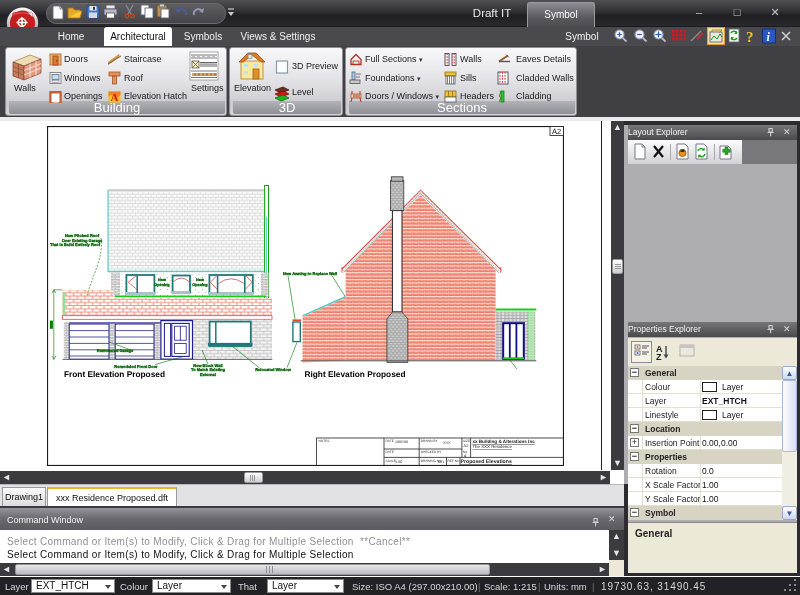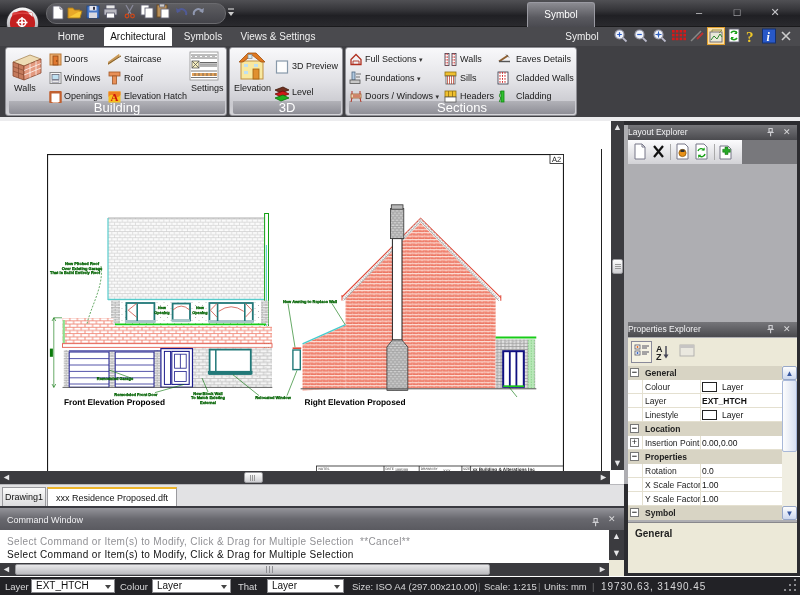--- a/index.html
+++ b/index.html
@@ -30,21 +30,21 @@
 .group { position:absolute; top:1px; height:69px;
   background:linear-gradient(#f8f8fa, #e2e2e6 50%, #c9c9cf 85%, #d4d4d8);
   border:1px solid #8f8f95; border-radius:3px; }
 .glabel { position:absolute; left:3px; right:1px; bottom:1px; height:13px;
   background:linear-gradient(#b2b2b8,#8e8e96); border-radius:0 0 2px 2px;
   color:#fff; font-size:13px; text-align:center; line-height:13px; }
 .rlabel { position:absolute; font-size:9px; color:#1a1a1a; white-space:nowrap; }
 #ribbonedge { left:0; top:117px; width:800px; height:4px; background:#ececee; }
 
 
-#canvas { left:0; top:121px; width:602px; height:349px; background:#fff; border-right:1.5px solid #222;margin-top:28px; }
+#canvas { left:0; top:121px; width:602px; height:349px; background:#fff; border-right:1.5px solid #222; }
 #vscroll { left:611px; top:121px; width:13px; height:349px; background:#3b3b3f; }
 #hscroll { left:0; top:471px; width:610px; height:13px; background:#3b3b3f; }
 .sthumb { position:absolute; background:linear-gradient(#fdfdfd,#cfcfd3); border:1px solid #9a9a9e; border-radius:2px; }
 .arr { position:absolute; color:#e6e6e8; font-size:9px; line-height:13px; text-align:center; width:13px; }
 
 
 #tabbar2 { left:0; top:484px; width:624px; height:22px; background:#e2e2e4; border-top:1px solid #b8b8bc; }
 .dtab { position:absolute; top:2px; height:20px; font-size:9px; color:#111; text-align:center;
   border:1px solid #9a9a9e; background:linear-gradient(#fafafa,#dcdcde); line-height:19px; }
 .dtab.active { background:#fff; border-top:2px solid #edb42a; }
@@ -84,20 +84,21 @@
 .pval { position:absolute; left:74px; top:2px; color:#111; }
 .pgline { border-bottom:1px solid #e4e0d0; }
 #pedesc { position:absolute; left:4px; top:401px; width:169px; height:51px; background:#ece9d8;
   border-top:1px solid #88888c; font-size:10px; font-weight:bold; color:#222; }
 </style>
 </head>
 <body>
 <div id="app">
   <div id="titlebar" class="abs"></div>
   <div id="qat" class="abs"></div>
+  <div id="apptitle" class="abs">Draft IT</div>
   <div id="symtab" class="abs">Symbol</div>
   <div class="abs winbtn" style="left:686px;">–</div>
   <div class="abs winbtn" style="left:724px;">□</div>
   <div class="abs winbtn" style="left:762px;">✕</div>
   <svg class="abs" width="250" height="46" style="left:0;top:0;">
 
     <g transform="translate(52,6)">
 
       <path d="M1 0 H8 L11 3 V13 H1 Z" fill="#fff" stroke="#667" stroke-width="0.9"></path>
       <path d="M8 0 V3 H11" fill="none" stroke="#667" stroke-width="0.9"></path>

